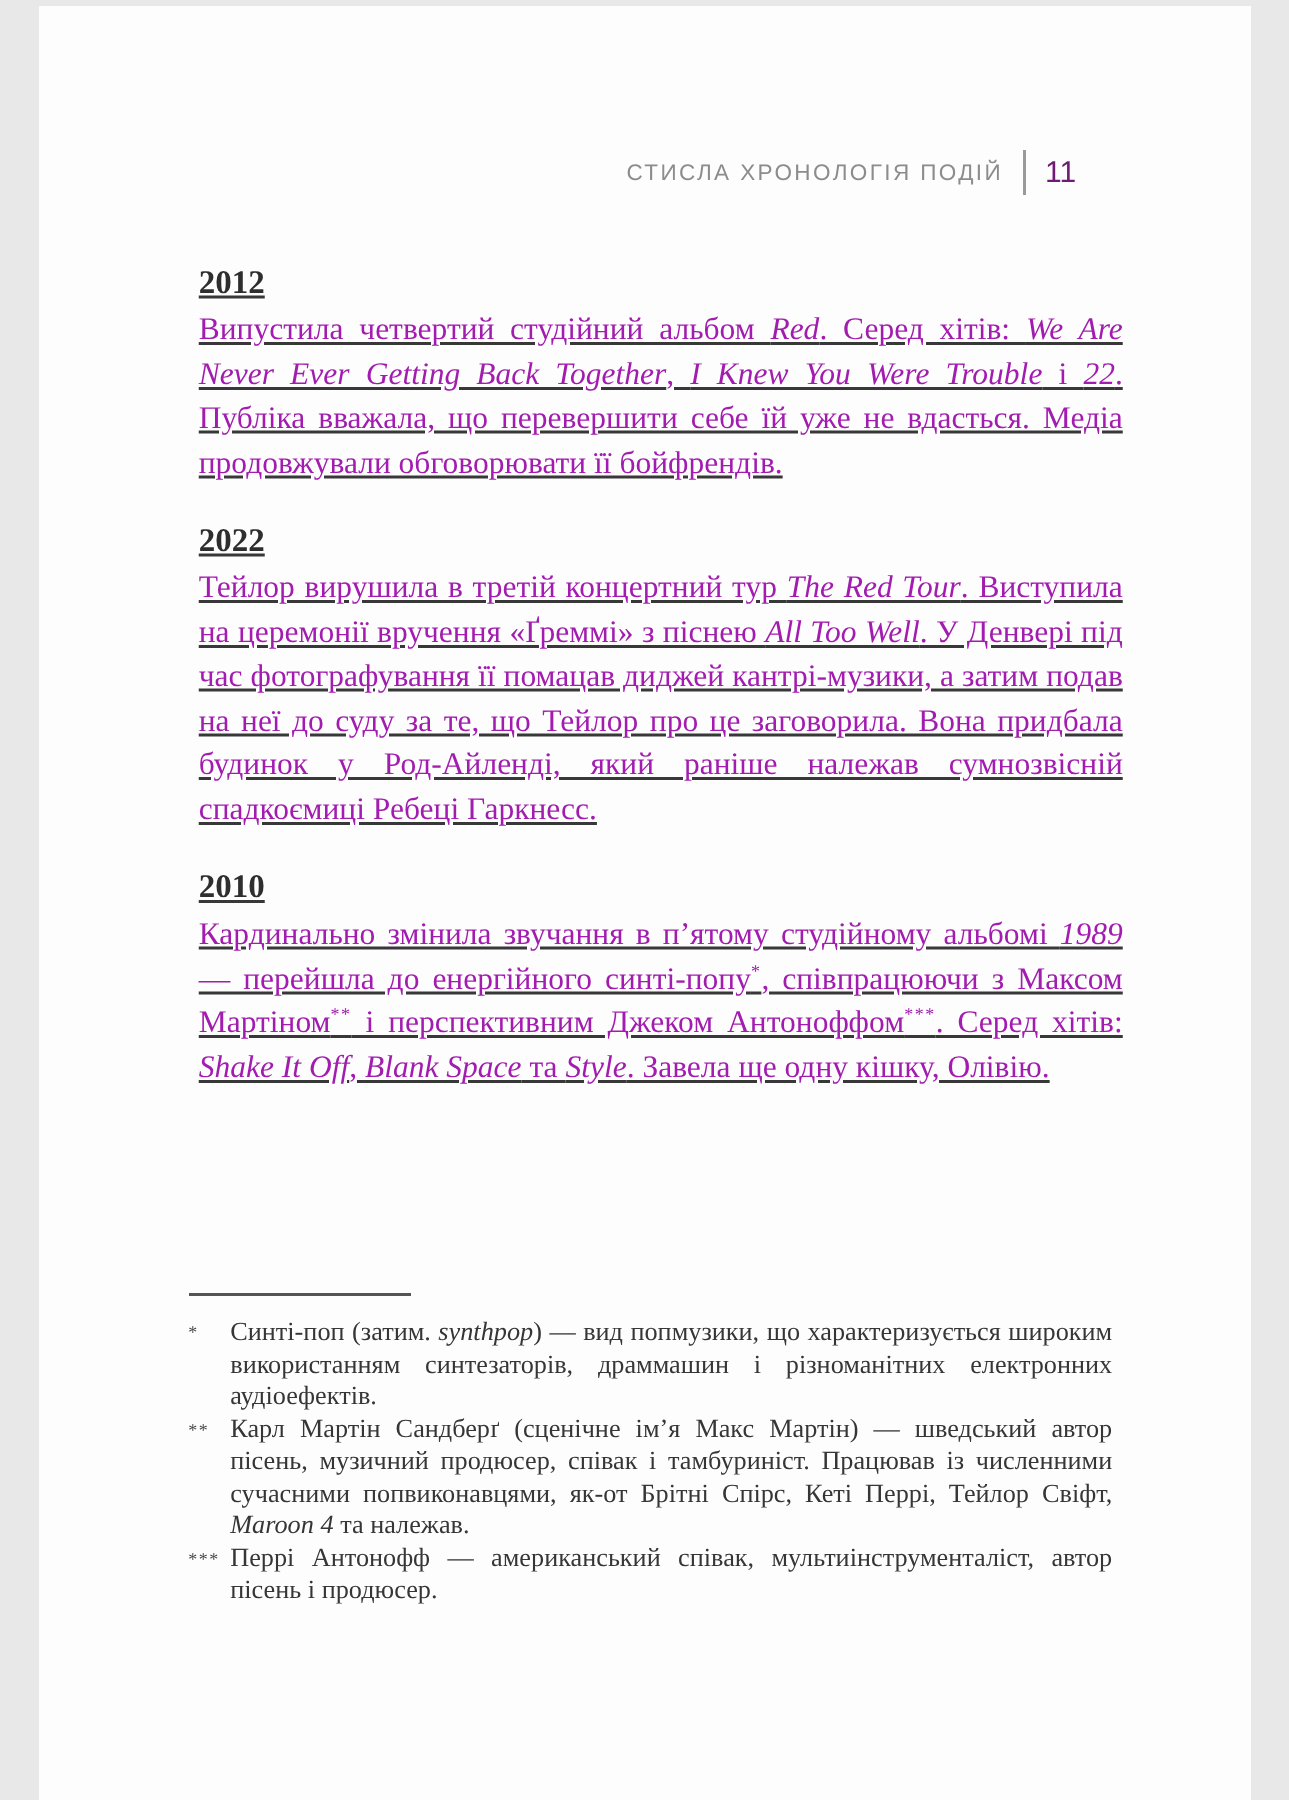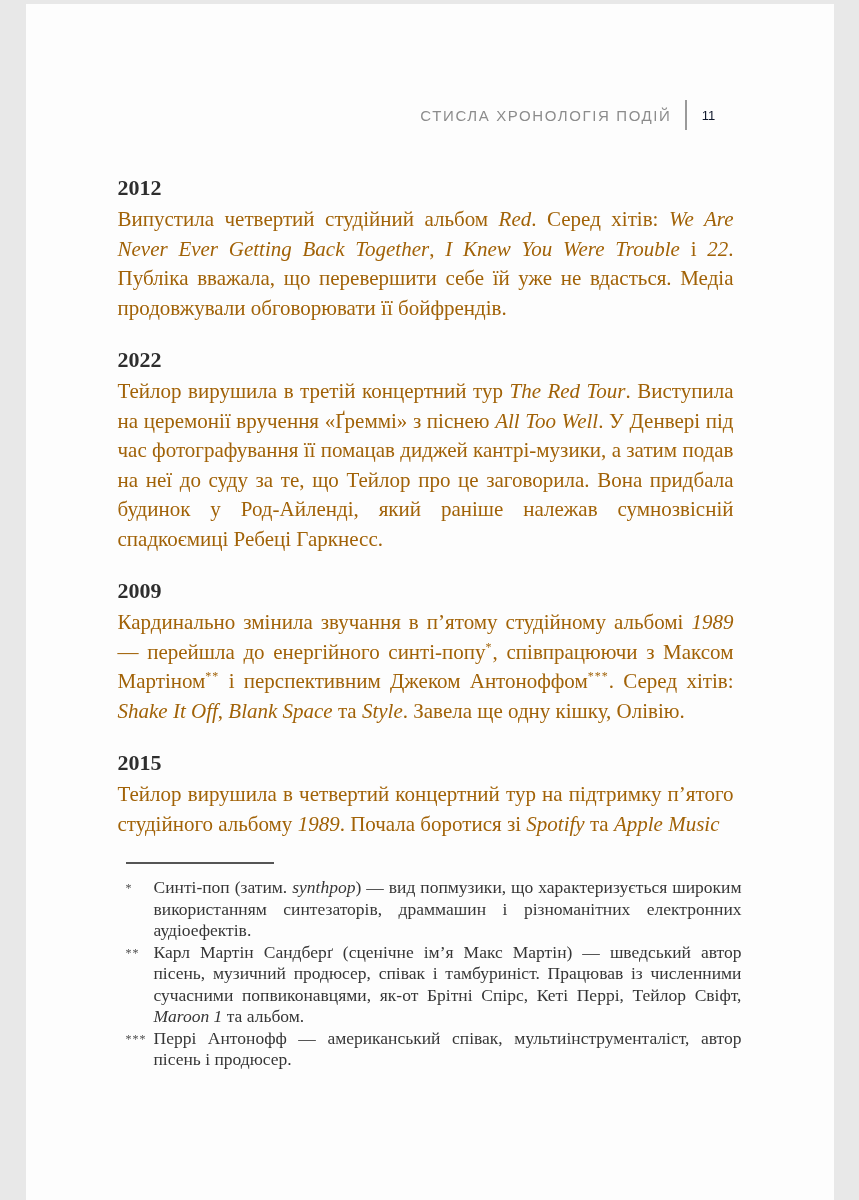--- a/index.html
+++ b/index.html
@@ -29,47 +29,48 @@
     font-size: 15px;
     letter-spacing: 1.6px;
     white-space: nowrap;
   }
   .header-divider {
     width: 2px;
     height: 30px;
     background: #9a9a9a;
   }
   .page-number {
-    font-size: 13px;
-    color: #0f172a;
+    font-size: 20px;
+    color: #701a75;
     min-width: 18px;
     text-align: center;
   }
 
   
   .content {
     position: absolute;
-    left: 92px;
+    left: 107px;
     top: 173px;
     width: 616px;
+    text-decoration: underline;
   }
   .year-heading {
     font-size: 22px;
     line-height: 22px;
     font-weight: bold;
     color: #2e2e2e;
     margin: 26px 0 6px 0;
   }
   .section:first-child .year-heading { margin-top: 0; }
   .body-paragraph {
     margin: 0;
     font-size: 21px;
     line-height: 29.5px;
     text-align: justify;
-    color: #a16207;
+    color: #a21caf;
   }
 
   
   span.n { font-style: normal; }
   span.i { font-style: italic; }
   span.sup {
     vertical-align: super;
     font-size: 12px;
     line-height: 0;
     letter-spacing: 1px;
@@ -123,42 +124,38 @@
       <h2 class="year-heading">2012</h2>
       <p class="body-paragraph"><span class="n">Випустила четвертий студійний альбом </span><span class="i">Red</span><span class="n">. Серед хітів: </span><span class="i">We Are Never Ever Getting Back Together</span><span class="n">, </span><span class="i">I Knew You Were Trouble</span><span class="n"> і </span><span class="i">22</span><span class="n">. Публіка вважала, що перевершити себе їй уже не вдасться. Медіа продовжували обговорювати її бойфрендів.</span></p>
     </div>
 
     <div class="section">
       <h2 class="year-heading">2022</h2>
       <p class="body-paragraph"><span class="n">Тейлор вирушила в третій концертний тур </span><span class="i">The Red Tour</span><span class="n">. Виступила на церемонії вручення «Ґреммі» з піснею </span><span class="i">All Too Well</span><span class="n">. У Денвері під час фотографування її помацав диджей кантрі-музики, а затим подав на неї до суду за те, що Тейлор про це заговорила. Вона придбала будинок у Род-Айленді, який раніше належав сумнозвісній спадкоємиці Ребеці Гаркнесс.</span></p>
     </div>
 
     <div class="section">
-      <h2 class="year-heading">2009</h2>
+      <h2 class="year-heading">2010</h2>
       <p class="body-paragraph"><span class="n">Кардинально змінила звучання в п’ятому студійному альбомі </span><span class="i">1989</span><span class="n"> — перейшла до енергійного синті-попу</span><span class="sup">*</span><span class="n">, співпрацюючи з Максом Мартіном</span><span class="sup">**</span><span class="n"> і перспективним Джеком Антоноффом</span><span class="sup">***</span><span class="n">. Серед хітів: </span><span class="i">Shake It Off</span><span class="n">, </span><span class="i">Blank Space</span><span class="n"> та </span><span class="i">Style</span><span class="n">. Завела ще одну кішку, Олівію.</span></p>
     </div>
 
-    <div class="section">
-      <h2 class="year-heading">2015</h2>
-      <p class="body-paragraph"><span class="n">Тейлор вирушила в четвертий концертний тур на підтримку п’ятого студійного альбому </span><span class="i">1989</span><span class="n">. Почала боротися зі </span><span class="i">Spotify</span><span class="n"> та </span><span class="i">Apple Music</span></p>
-    </div>
 
   </div>
 
   <div class="footnotes">
     <hr class="footnote-rule">
 
     <div class="footnote">
       <span class="footnote-marker">*</span>
       <span class="footnote-text"><span class="n">Синті-поп (затим. </span><span class="i">synthpop</span><span class="n">) — вид попмузики, що характеризується широким використанням синтезаторів, драммашин і різноманітних електронних аудіоефектів.</span></span>
     </div>
 
     <div class="footnote">
       <span class="footnote-marker">**</span>
-      <span class="footnote-text"><span class="n">Карл Мартін Сандберґ (сценічне ім’я Макс Мартін) — шведський автор пісень, музичний продюсер, співак і тамбуриніст. Працював із численними сучасними попвиконавцями, як-от Брітні Спірс, Кеті Перрі, Тейлор Свіфт, </span><span class="i">Maroon 1</span><span class="n"> та альбом.</span></span>
+      <span class="footnote-text"><span class="n">Карл Мартін Сандберґ (сценічне ім’я Макс Мартін) — шведський автор пісень, музичний продюсер, співак і тамбуриніст. Працював із численними сучасними попвиконавцями, як-от Брітні Спірс, Кеті Перрі, Тейлор Свіфт, </span><span class="i">Maroon 4</span><span class="n"> та належав.</span></span>
     </div>
 
     <div class="footnote">
       <span class="footnote-marker">***</span>
       <span class="footnote-text"><span class="n">Перрі Антонофф — американський співак, мультиінструменталіст, автор пісень і продюсер.</span></span>
     </div>
   </div>
 
 </div>
 

